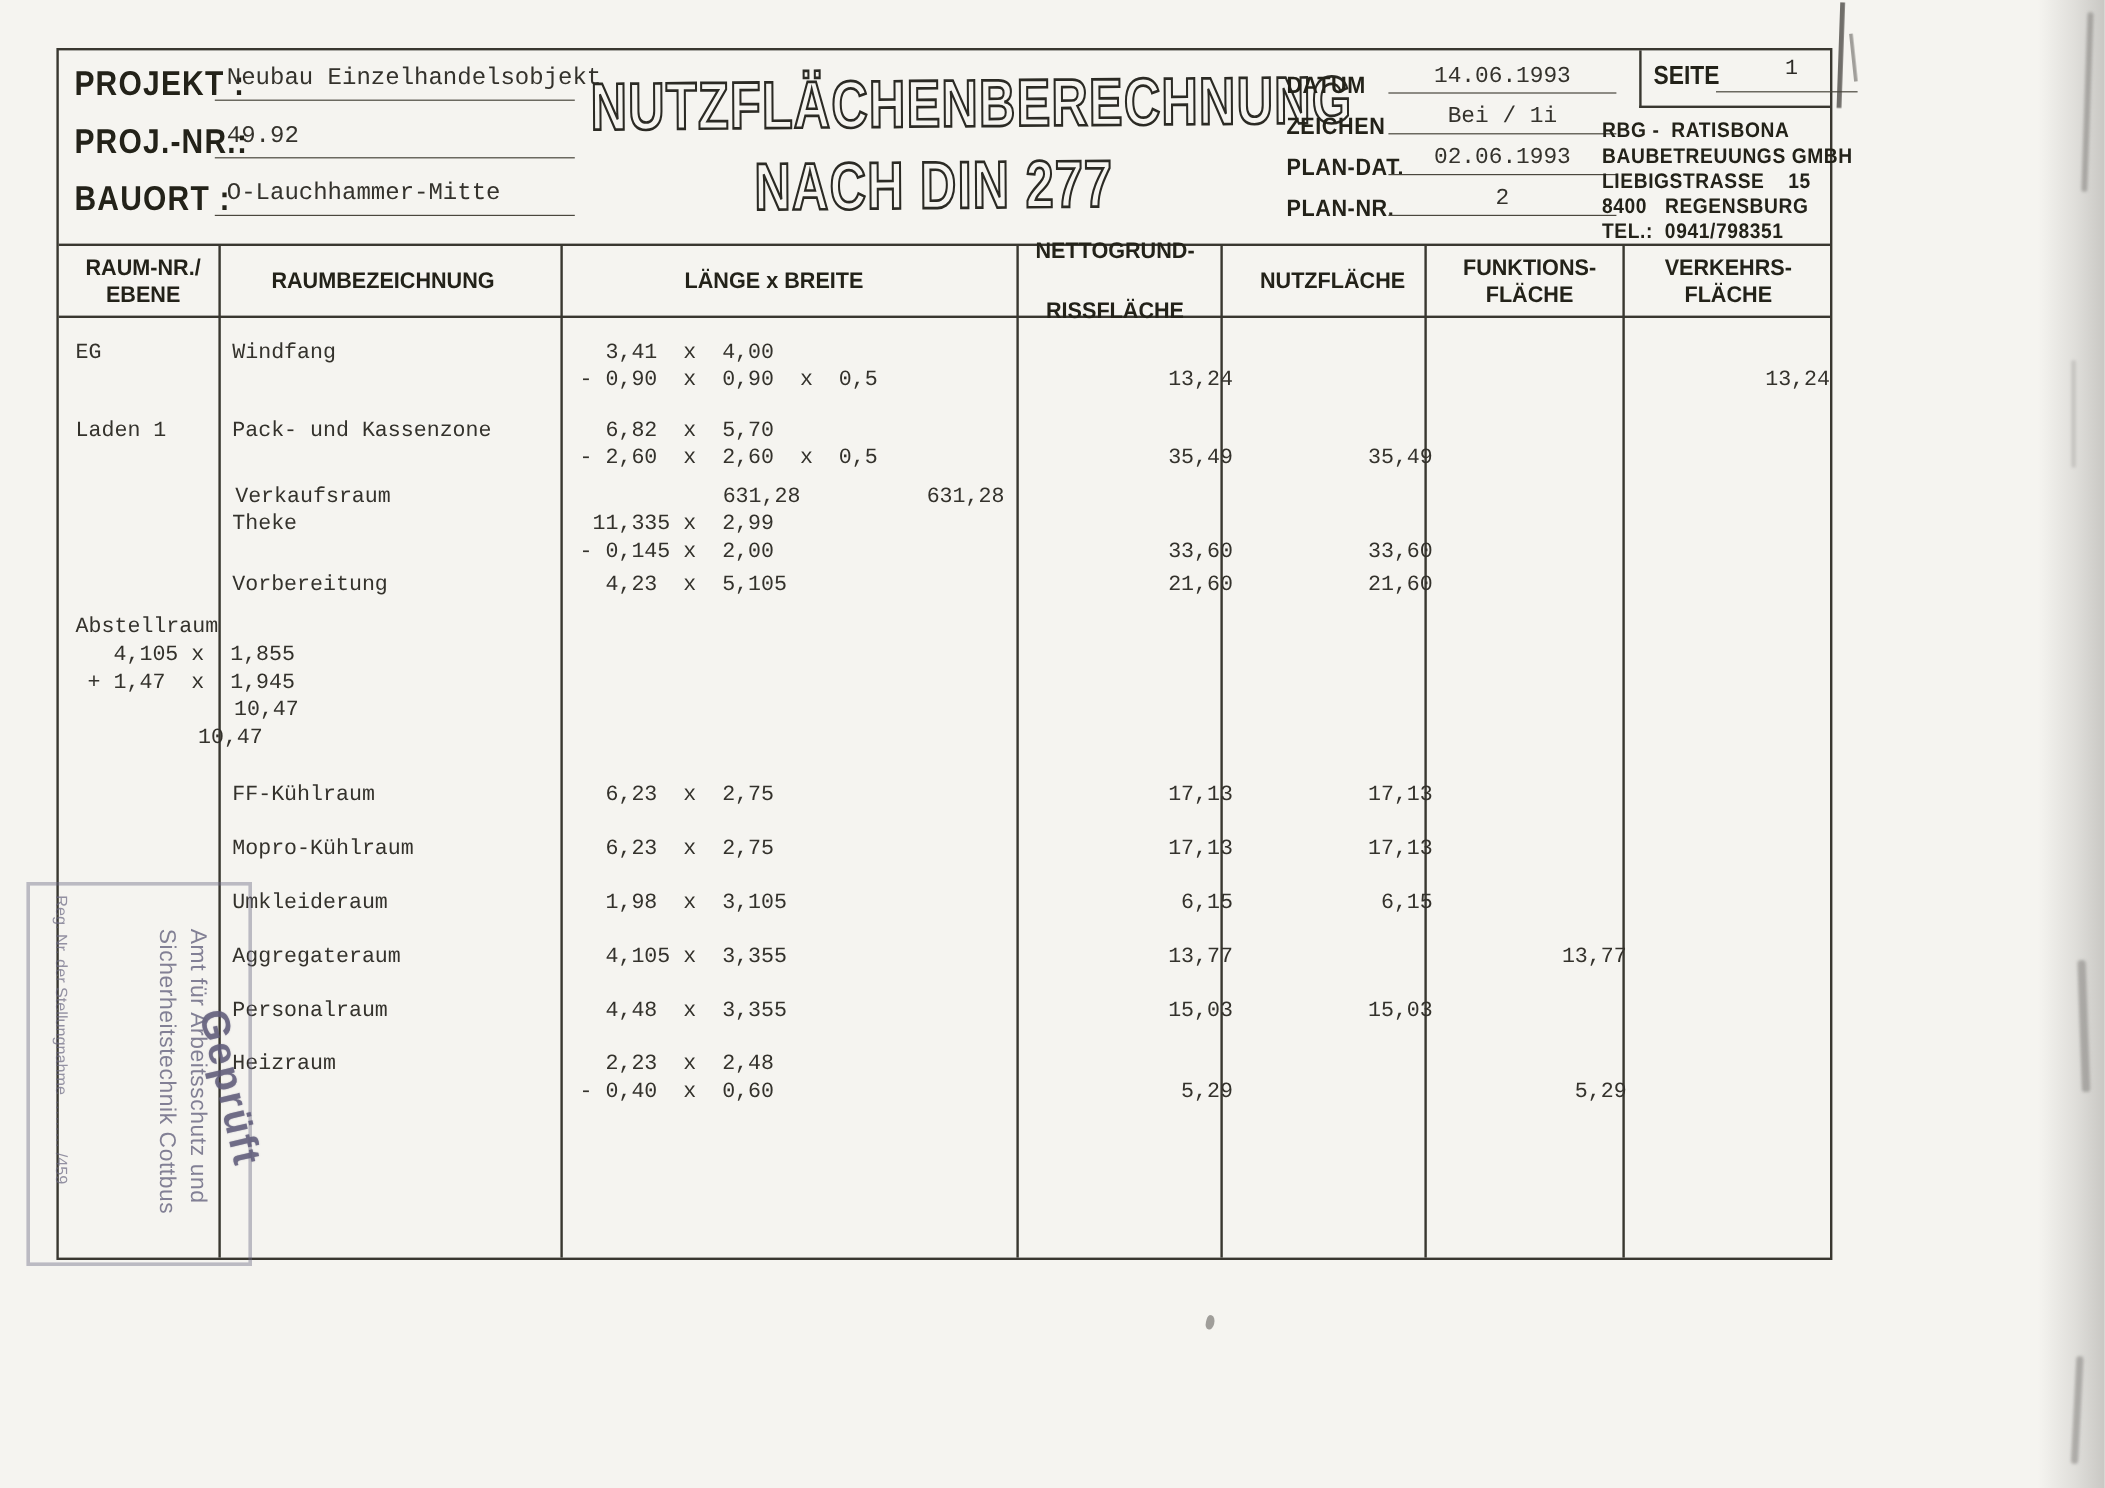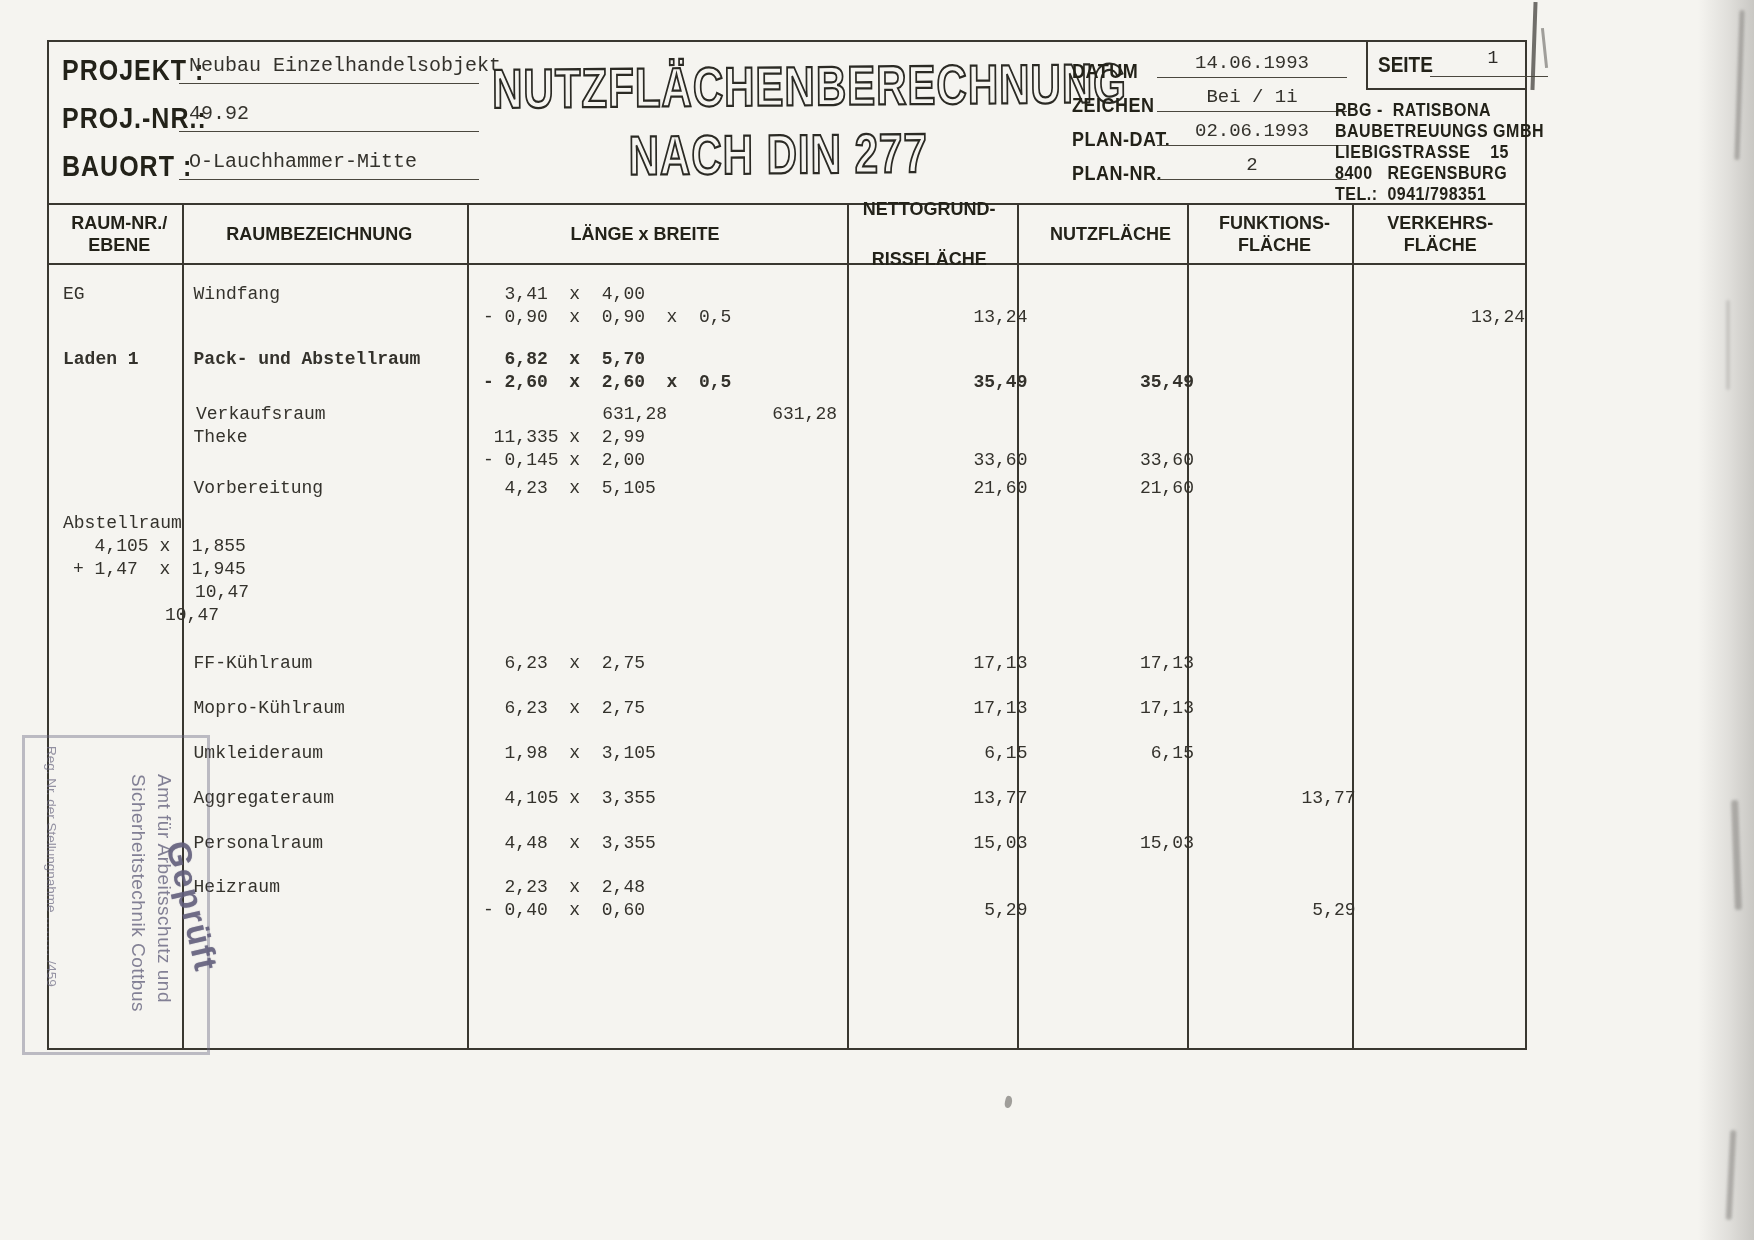--- a/index.html
+++ b/index.html
@@ -230,23 +230,23 @@
         <div class="cell vcell col-4">
           <span></span>
         </div>
         <div class="cell vcell col-5">
           <span></span>
         </div>
         <div class="cell vcell col-6">
           <span>13,24</span>
         </div>
       </div>
-      <div class="room" style="margin-top: 19px; font-weight: bold;">
+      <div class="room" style="margin-top: 19px;">
         <div class="cell c-raum col-0">Laden 1</div>
-        <div class="cell c-bez col-1">Pack- und Abstellraum</div>
+        <div class="cell c-bez col-1">Pack- und Kassenzone</div>
         <div class="cell c-dims col-2">  6,82  x  5,70
 - 2,60  x  2,60  x  0,5</div>
         <div class="cell vcell col-3">
           <span>35,49</span>
         </div>
         <div class="cell vcell col-4">
           <span>35,49</span>
         </div>
         <div class="cell vcell col-5">
           <span></span>

